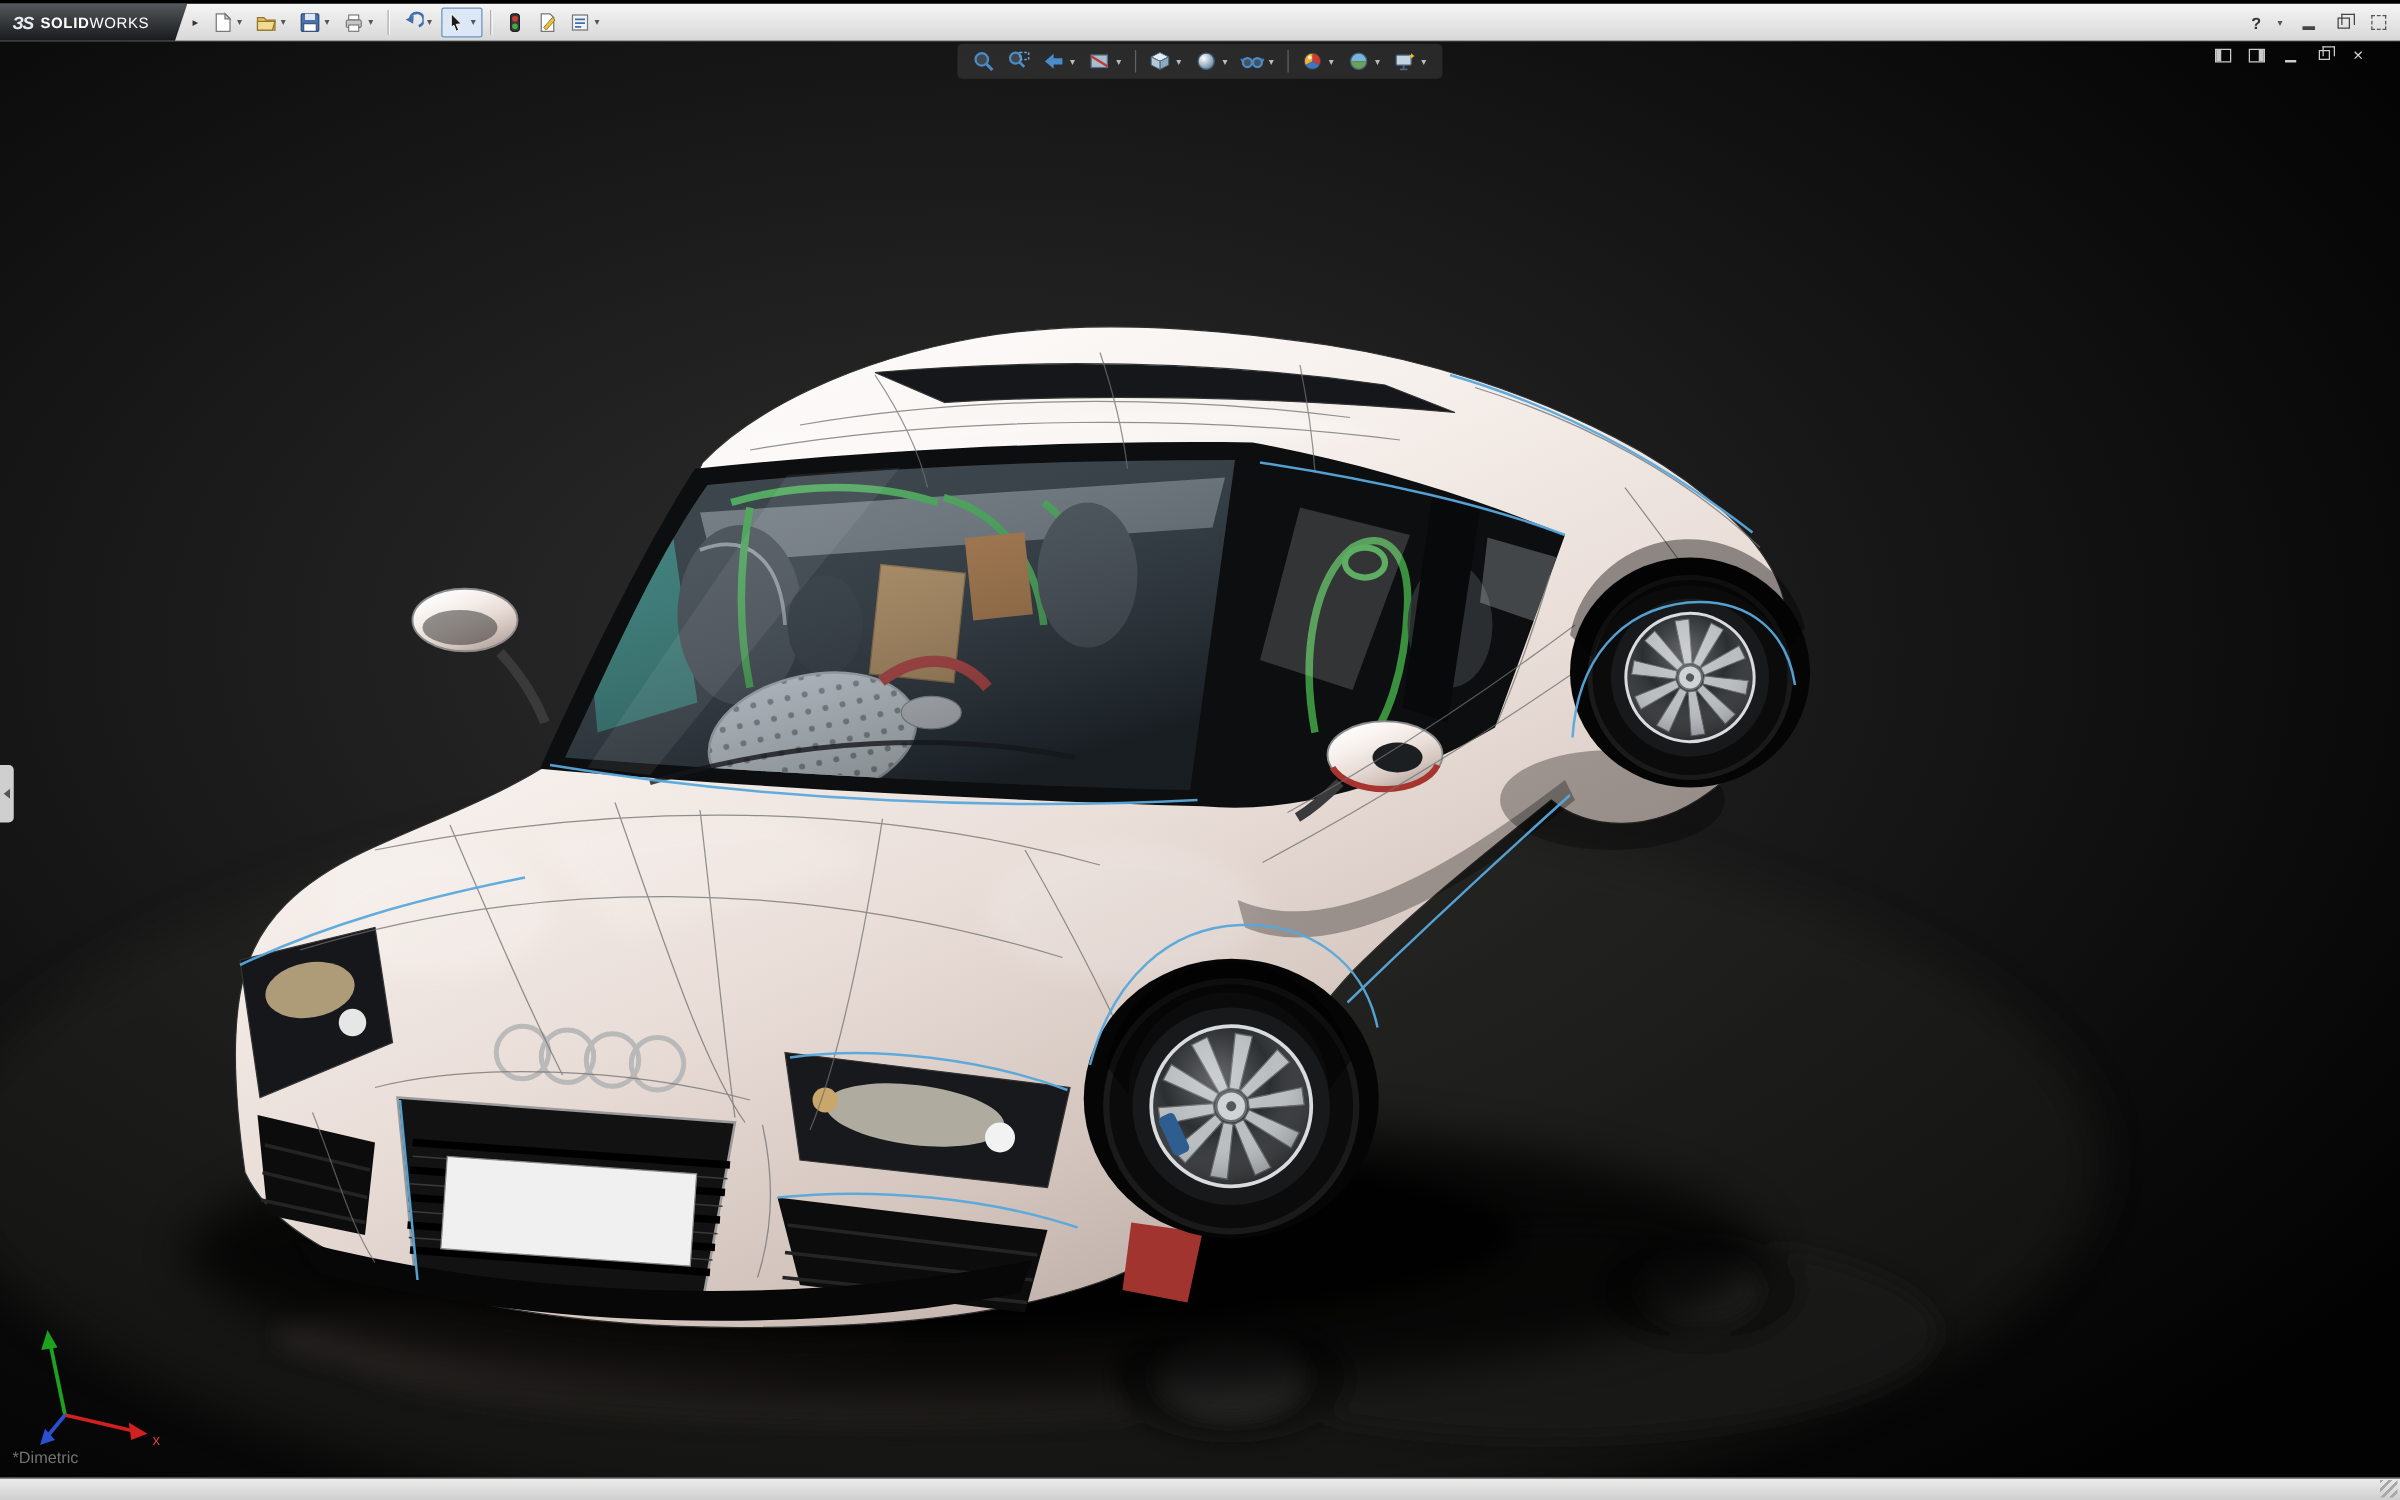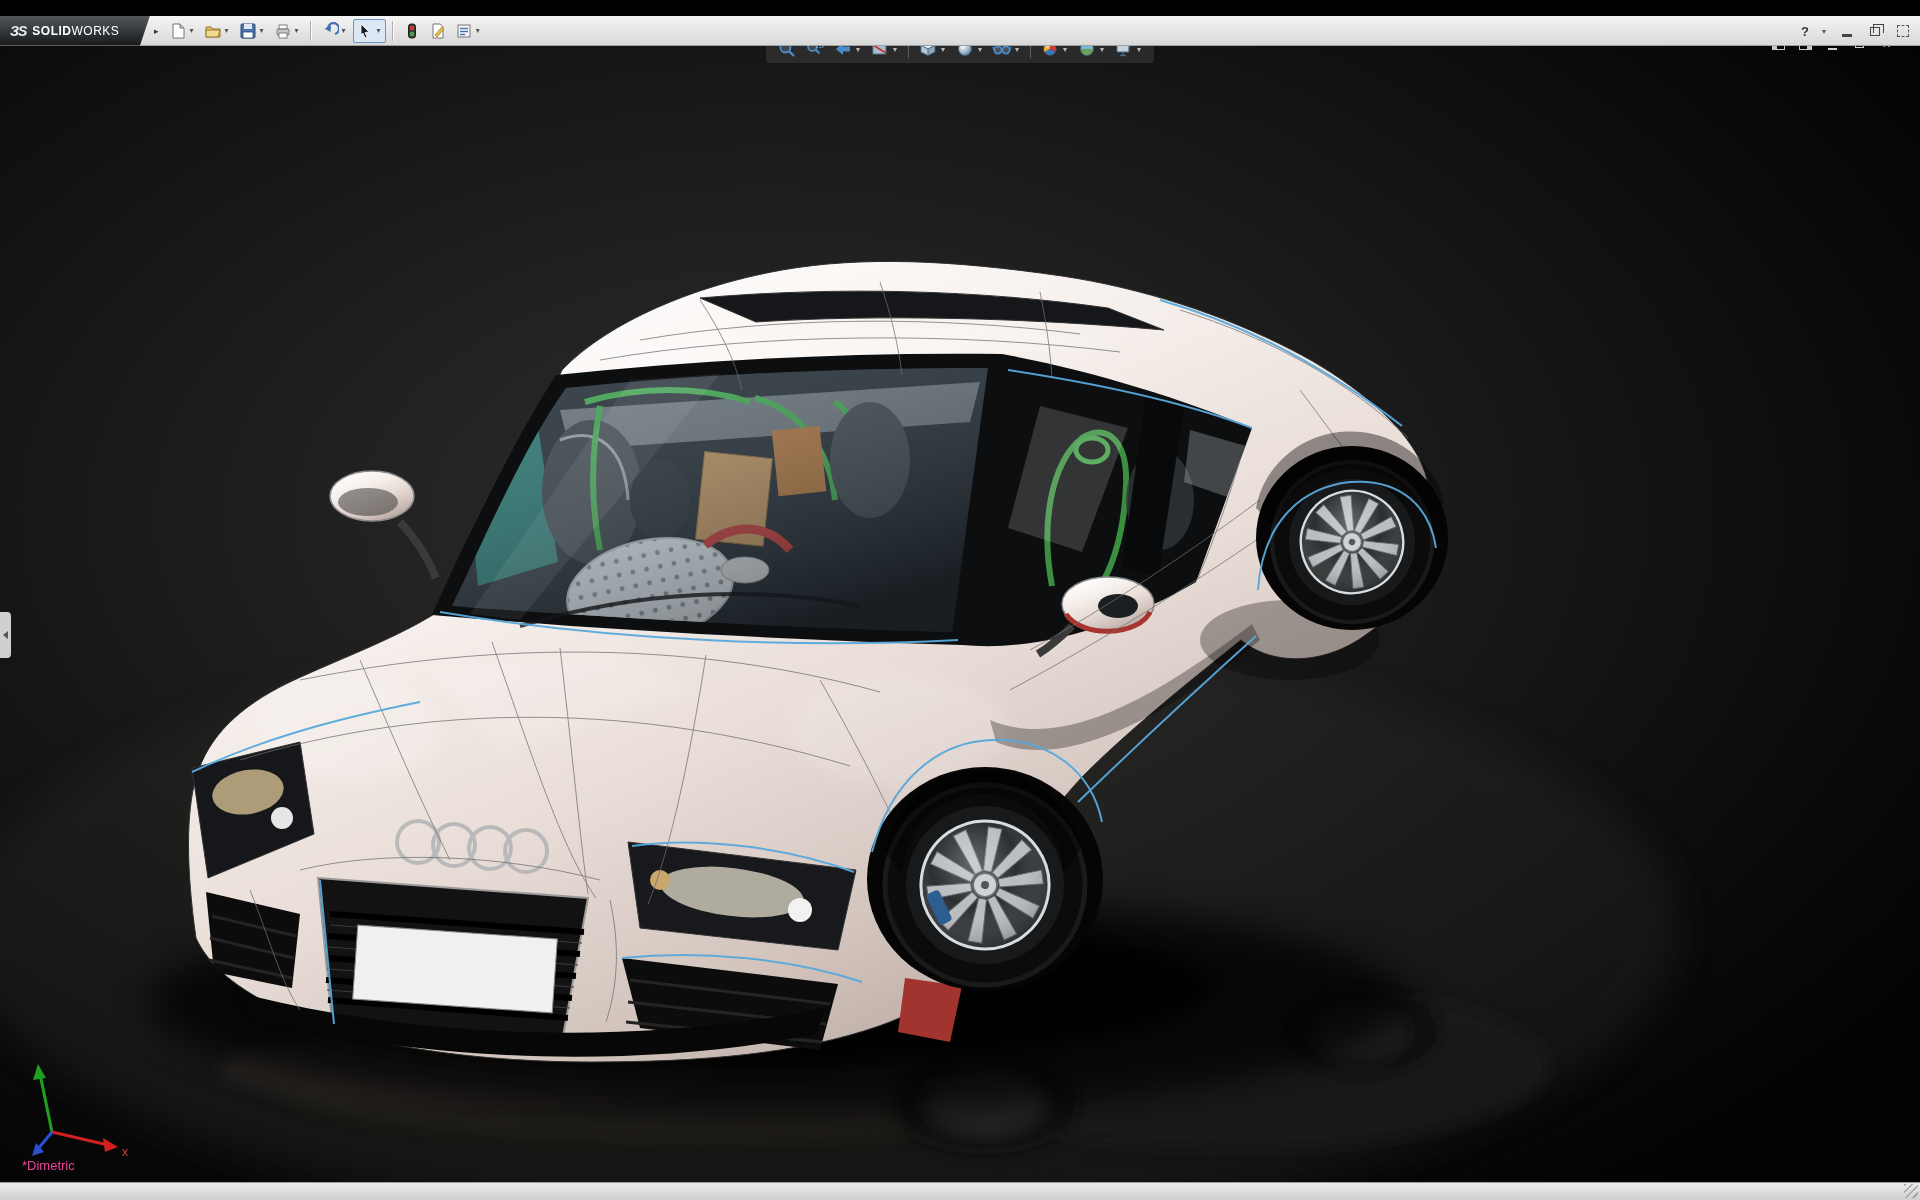--- a/index.html
+++ b/index.html
@@ -1,21 +1,21 @@
 <!DOCTYPE html>
 <html><head>
 <meta charset="utf-8">
 <style>
   * { margin:0; padding:0; box-sizing:border-box; }
   html,body { width:1920px; height:1200px; overflow:hidden; background:#000;
               font-family:"Liberation Sans", sans-serif; }
   body { position:relative; }
 
   
-  .titlebar { position:absolute; top:16px; left:0; width:1920px; height:30px;
+  .titlebar { position:absolute; top:3px; left:0; width:1920px; height:30px;
     background:linear-gradient(#f5f5f5,#d8d8d8); border-bottom:1px solid #a0a0a0;
     display:flex; align-items:center; z-index:30; }
   .logo { height:30px; min-width:150px; padding:0 16px 0 10px; display:flex; align-items:center; gap:6px;
     background:linear-gradient(#53575b,#17191b);
     clip-path:polygon(0 0,100% 0,calc(100% - 10px) 100%,0 100%); }
   .logo .glyph { color:#e8edf2; font-size:14px; font-weight:bold; font-style:italic; letter-spacing:-1px; }
   .brand { color:#fff; font-size:12px; letter-spacing:.5px; }
   .brand b { font-weight:bold; }
   .menu-arrow { color:#333; font-size:9px; margin:0 6px 0 4px; }
 
@@ -57,21 +57,21 @@
   .d-restore { width:9px; height:8px; border:1px solid #cdcdcd; position:relative; }
   .d-restore:before { content:""; position:absolute; left:2px; top:-4px; width:8px; height:7px; border:1px solid #cdcdcd; border-bottom:none; }
   .d-close { color:#d2d2d2; font-size:14px; line-height:12px; }
 
   
   .edgetab { position:absolute; left:0; top:582px; width:11px; height:46px; background:#cfcfcf;
     border-radius:0 4px 4px 0; display:flex; align-items:center; justify-content:center; z-index:10; }
   .edgetab .tri { width:0; height:0; border-top:4px solid transparent; border-bottom:4px solid transparent; border-right:5px solid #555; }
 
   
-  .orient { position:absolute; left:22px; top:1128px; color:#ec4899; font-size:13px; z-index:10; }
+  .orient { position:absolute; left:10px; top:1128px; color:#737373; font-size:13px; z-index:10; }
 
   
   .statusbar { position:absolute; left:0; top:1182px; width:1920px; height:18px;
     background:linear-gradient(#ececec,#cfcfcf); border-top:1px solid #9a9a9a; z-index:30; }
   .grip { position:absolute; right:2px; bottom:2px; width:14px; height:14px;
     background:repeating-linear-gradient(135deg,#a8a8a8 0 2px,transparent 2px 5px); }
 </style>
 </head>
 <body>
 

